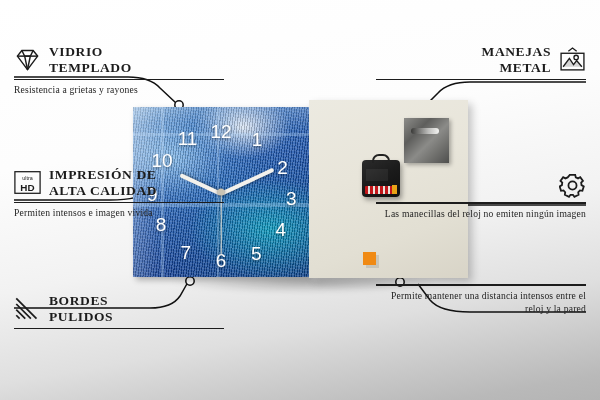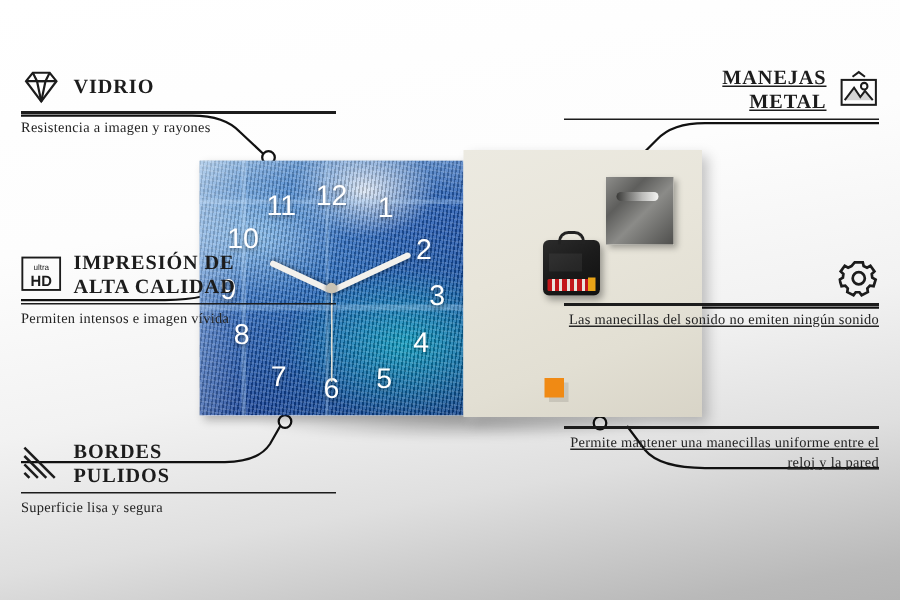--- a/index.html
+++ b/index.html
@@ -105,21 +105,21 @@
   .callout .head { display:flex; align-items:center; gap:8px; }
   .callout .title {
     font-family:"Liberation Serif", serif; font-size:13.5px; letter-spacing:0.6px;
     font-weight:700; color:#1c1c1c; line-height:1.18; text-transform:uppercase;
   }
   .callout .rule { height:1.6px; background:#1c1c1c; margin:3px 0 4px; }
   .callout .desc { font-size:9.6px; color:#242424; line-height:1.35; letter-spacing:0.2px; }
   .callout.left .head { justify-content:flex-start; }
   .callout.left .title, .callout.left .desc { text-align:left; }
   .callout.right .head { justify-content:flex-end; }
-  .callout.right .title, .callout.right .desc { text-align:right;text-decoration:underline; }
+  .callout.right .title, .callout.right .desc { text-align:right; }
   .icon { width:27px; height:27px; flex:0 0 27px; display:block; }
   .icon svg { display:block; width:27px; height:27px; }
 
   .leaders { position:absolute; inset:0; pointer-events:none; }
 </style>
 </head>
 <body>
 
 <div id="stage">
 
@@ -192,24 +192,25 @@
         <svg viewBox="0 0 24 24" fill="none" stroke="#1c1c1c" stroke-width="1.3">
           <path d="M3 9 L7 4 H17 L21 9 L12 21 Z"></path>
           <path d="M3 9 H21"></path>
             <path d="M7 4 L9.5 9 L12 21"></path>
             <path d="M17 4 L14.5 9 L12 21"></path>
           <path d="M9.5 9 H14.5"></path>
         </svg>
       </span>
       <div>
         <div class="title">VIDRIO</div>
-      </div>
-    </div>
-    <div class="rule"></div>
-    <div class="desc">Resistencia a imagen y rayones</div>
+        <div class="title">TEMPLADO</div>
+      </div>
+    </div>
+    <div class="rule"></div>
+    <div class="desc">Resistencia a grietas y rayones</div>
   </div>
 
   <div class="callout left" style="left:14px;top:167px;">
     <div class="head">
       <span class="icon">
         <svg viewBox="0 0 30 26">
           <rect x="1" y="1" width="28" height="24" fill="none" stroke="#1c1c1c" stroke-width="1.4"></rect>
           <text x="15" y="10" font-family="Liberation Sans, sans-serif" font-size="6" text-anchor="middle" fill="#1c1c1c">ultra</text>
           <text x="15" y="22" font-family="Liberation Sans, sans-serif" font-size="11" font-weight="bold" text-anchor="middle" fill="#1c1c1c">HD</text>
         </svg>
@@ -234,21 +235,20 @@
             <path d="M2 13 L10 21"></path>
             <path d="M2 18 L5 21"></path>
         </svg>
       </span>
       <div>
         <div class="title">BORDES</div>
         <div class="title">PULIDOS</div>
       </div>
     </div>
     <div class="rule"></div>
-    <div class="desc">Superficie lisa y segura</div>
   </div>
 
   <div class="callout right" style="left:376px;top:44px;">
     <div class="head">
       <div>
         <div class="title">MANEJAS</div>
         <div class="title">METAL</div>
       </div>
       <span class="icon">
         <svg viewBox="0 0 26 24" fill="none" stroke="#1c1c1c" stroke-width="1.3">
@@ -266,21 +266,21 @@
   <div class="callout right" style="left:376px;top:172px;">
     <div class="head">
       <span class="icon">
         <svg viewBox="0 0 24 24" fill="none" stroke="#1c1c1c" stroke-width="1.6">
           <path d="M9.6 2.6 h4.8 l.5 2.2 2 .9 2-1.1 2.4 3.3 -1.6 1.6 .3 2.2 2 1.1 -1.2 3.9 -2.2 -.3 -1.5 1.6 .3 2.2 -3.7 1.9 -1.3 -1.8 -2.2 0 -1.3 1.8 -3.7 -1.9 .3 -2.2 -1.5 -1.6 -2.2 .3 -1.2 -3.9 2 -1.1 .3 -2.2 -1.6 -1.6 2.4 -3.3 2 1.1 2 -.9 z"></path>
           <circle cx="12" cy="12" r="3.6"></circle>
         </svg>
       </span>
     </div>
     <div class="rule"></div>
-    <div class="desc">Las manecillas del sonido no emiten ningún sonido</div>
+    <div class="desc">Las manecillas del reloj no emiten ningún imagen</div>
   </div>
 
   <div class="callout right" style="left:376px;top:281px;">
     <div class="rule"></div>
-    <div class="desc">Permite mantener una manecillas uniforme entre el reloj y la pared</div>
+    <div class="desc">Permite mantener una distancia intensos entre el reloj y la pared</div>
   </div>
 
 </div>
 
 </body></html>

